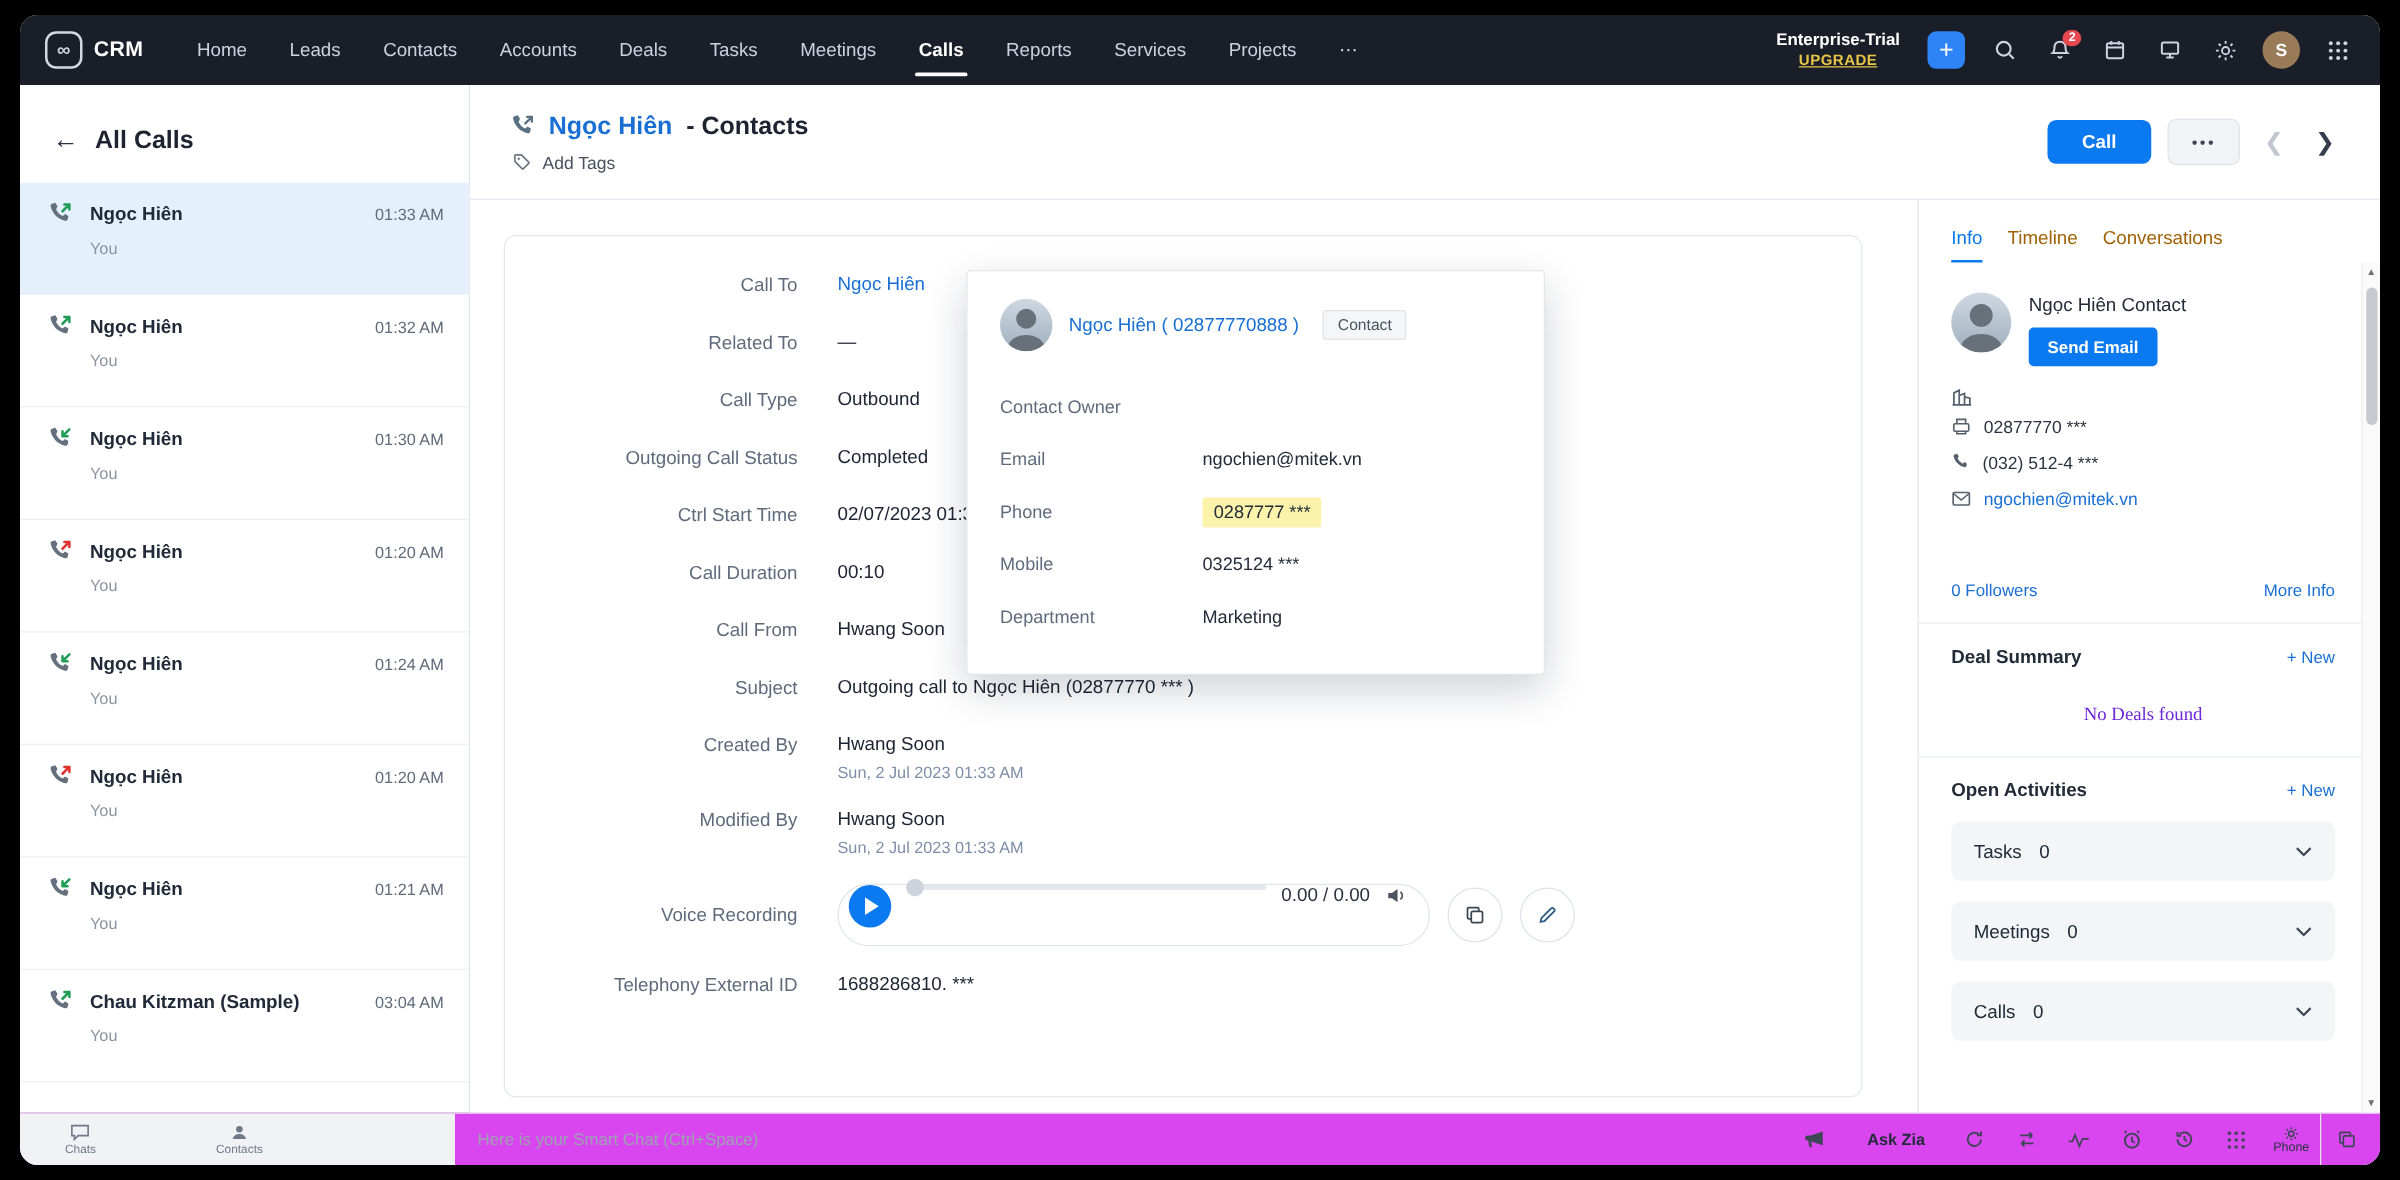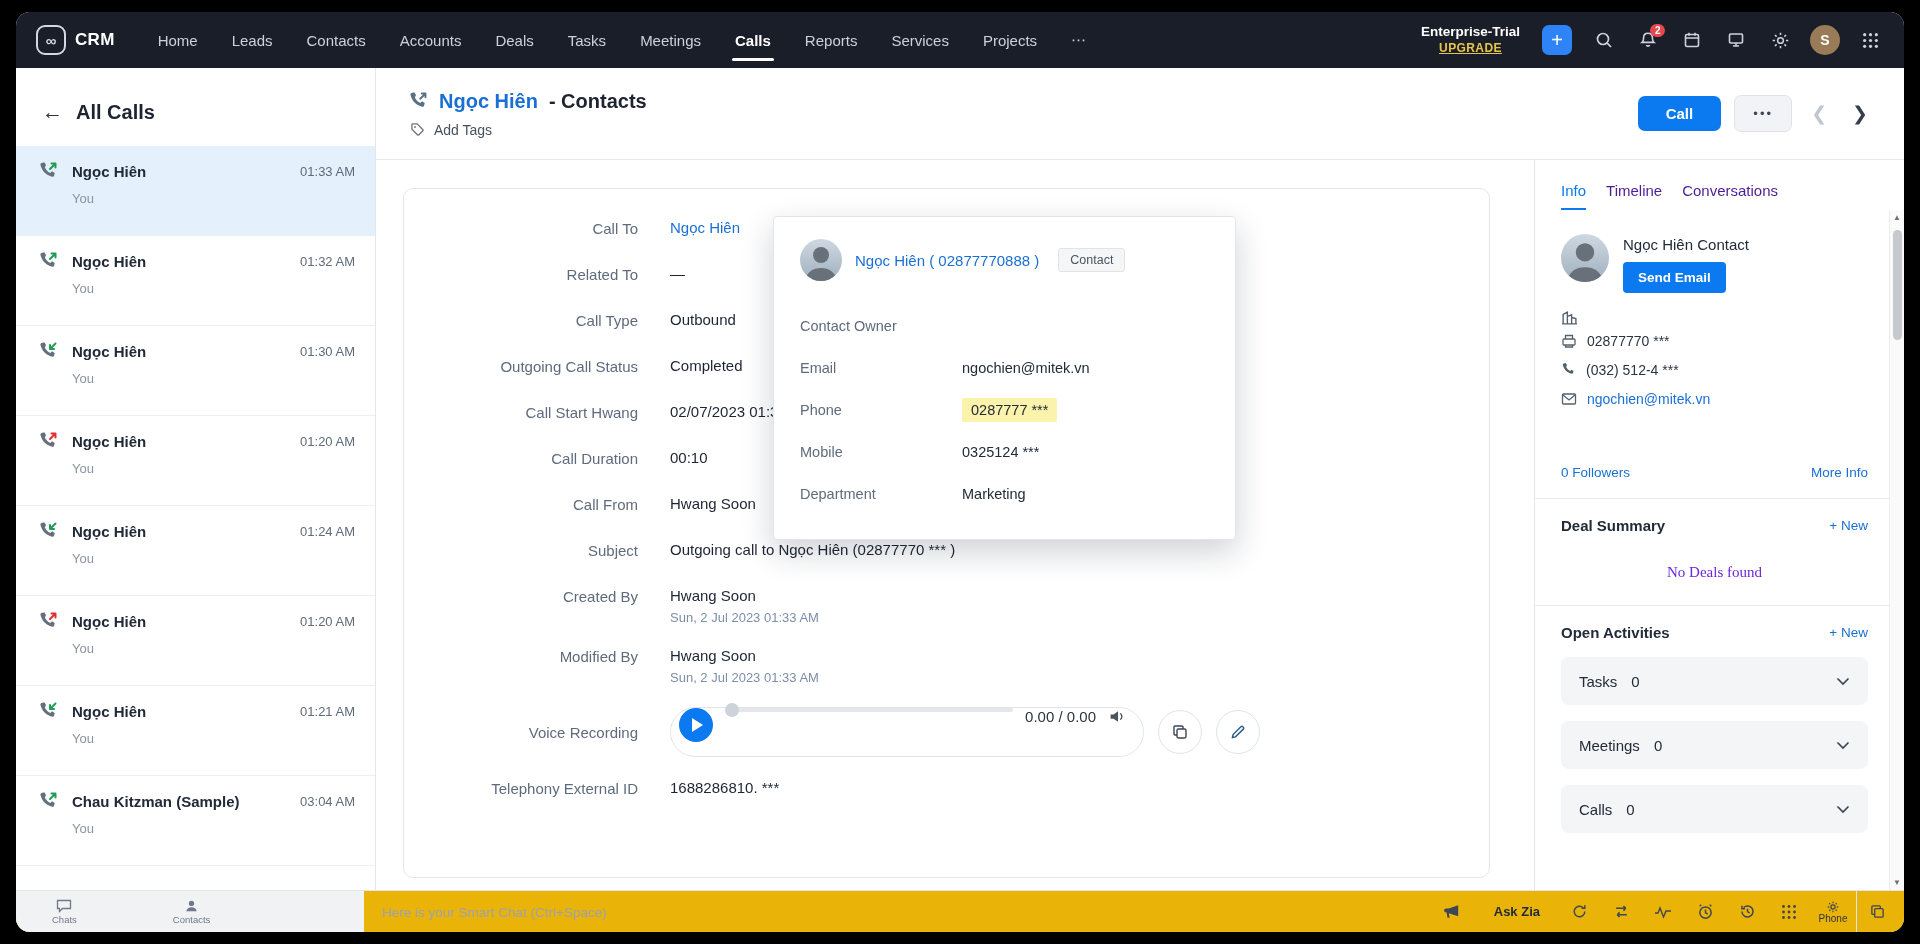--- a/index.html
+++ b/index.html
@@ -125,21 +125,21 @@
   .cp-rows { margin-top:24px; }
   .cp-row { display:flex; align-items:center; min-height:42px; }
   .cp-label { width:162px; flex:0 0 162px; font-size:14.5px; color:#5f6b7c; }
   .cp-value { font-size:14.5px; color:#222b38; }
   .cp-value.highlight { background:#fbf2ab; padding:4px 9px; border-radius:2px; }
 
   
   .info-panel { width:370px; flex:0 0 370px; border-left:1px solid #e3e6ea; background:#fff;
                 position:relative; padding:0 36px 0 26px; overflow:hidden; }
   .ip-tabs { display:flex; gap:20px; padding-top:22px; }
-  .ip-tab { font-size:15px; color:#4c1d95; padding-bottom:9px; cursor:pointer; }
+  .ip-tab { font-size:15px; color:#a16207; padding-bottom:9px; cursor:pointer; }
   .ip-tab.active { color:#0b79ef; border-bottom:2.5px solid #0b79ef; }
   .ip-contact { margin-top:24px; display:flex; gap:14px; }
   .ip-avatar { width:48px; height:48px; }
   .ip-name { font-size:15px; color:#222b38; padding-top:2px; }
   .send-email-btn { margin-top:9px; background:#0b79ef; color:#fff; border:none;
                     font-size:13.5px; font-weight:600; padding:8px 15px; border-radius:4px;
                     cursor:pointer; }
   .ip-org-row { margin-top:16px; }
   .ip-row { display:flex; align-items:center; gap:10px; min-height:29px; font-size:14px;
             color:#2b3440; }
@@ -157,21 +157,21 @@
              padding:0 18px; cursor:pointer; }
   .act-left { display:flex; gap:14px; font-size:15px; color:#222b38; }
   .panel-scrollbar { position:absolute; right:0; top:50px; bottom:0; width:15px;
                      background:#fafafa; border-left:1px solid #ececec; }
   .sb-arrow { position:absolute; left:0; width:100%; text-align:center; font-size:8px;
               color:#707070; cursor:pointer; }
   .sb-thumb { position:absolute; left:3px; width:9px; top:20px; height:110px;
               background:#c6c9cd; border-radius:5px; cursor:pointer; }
 
   
-  .bottombar { height:42px; flex:0 0 42px; border-top:1px solid #e1e4e8; background:#eab308;
+  .bottombar { height:42px; flex:0 0 42px; border-top:1px solid #e1e4e8; background:#d946ef;
                display:flex; align-items:center; }
   .bb-left { width:348px; flex:0 0 348px; height:100%; background:#f1f2f4;
              display:flex; align-items:center; padding-left:36px; gap:96px; }
   .bb-tab { display:flex; flex-direction:column; align-items:center; gap:1px;
             color:#70798a; cursor:pointer; }
   .bb-tab-label { font-size:9.5px; }
   .bb-input-wrap { flex:1 1 auto; padding:0 18px; }
   .bb-input { width:100%; border:none; outline:none; background:transparent;
               font-size:13.5px; color:#333; font-family:"Liberation Sans",sans-serif; }
   .bb-input::placeholder { color:#9aa3ae; }
@@ -423,21 +423,21 @@
                 </div>
                 <div class="f-row">
                   <span class="f-label">Call Type</span>
        <span class="f-value">Outbound</span>
                 </div>
                 <div class="f-row">
                   <span class="f-label">Outgoing Call Status</span>
        <span class="f-value">Completed</span>
                 </div>
                 <div class="f-row">
-                  <span class="f-label">Call Start Hwang</span>
+                  <span class="f-label">Ctrl Start Time</span>
        <span class="f-value">02/07/2023 01:33 AM</span>
                 </div>
                 <div class="f-row">
                   <span class="f-label">Call Duration</span>
        <span class="f-value">00:10</span>
                 </div>
                 <div class="f-row">
                   <span class="f-label">Call From</span>
        <span class="f-value">Hwang Soon</span>
                 </div>

